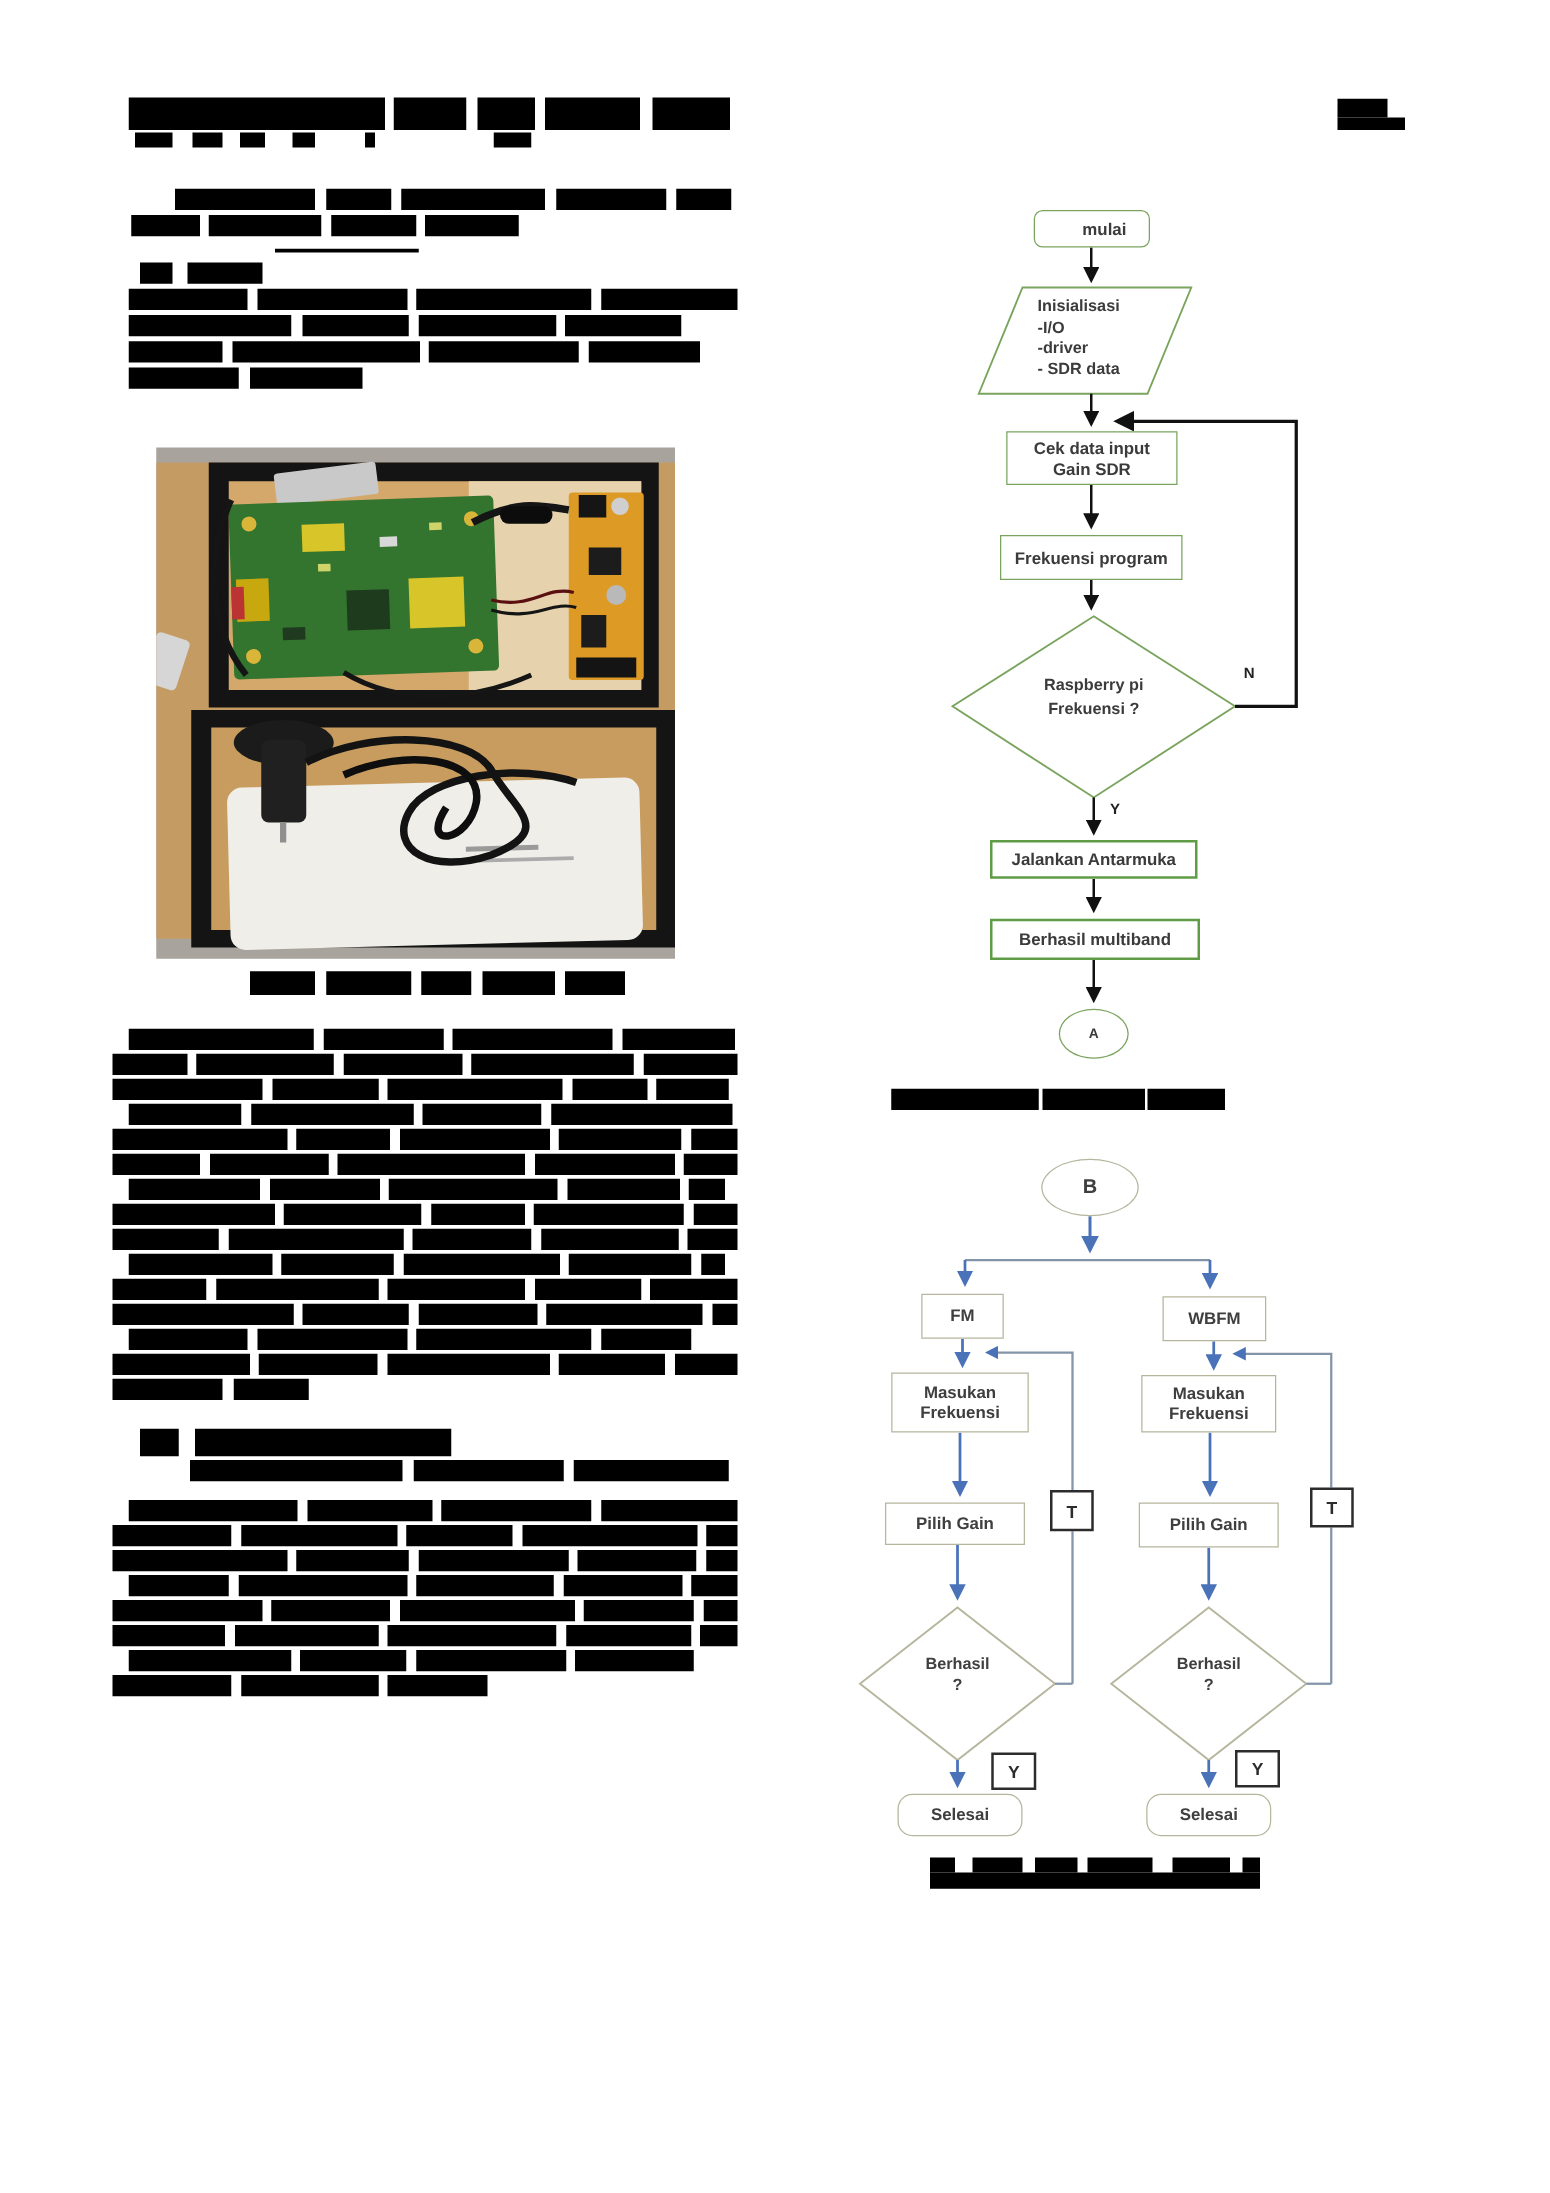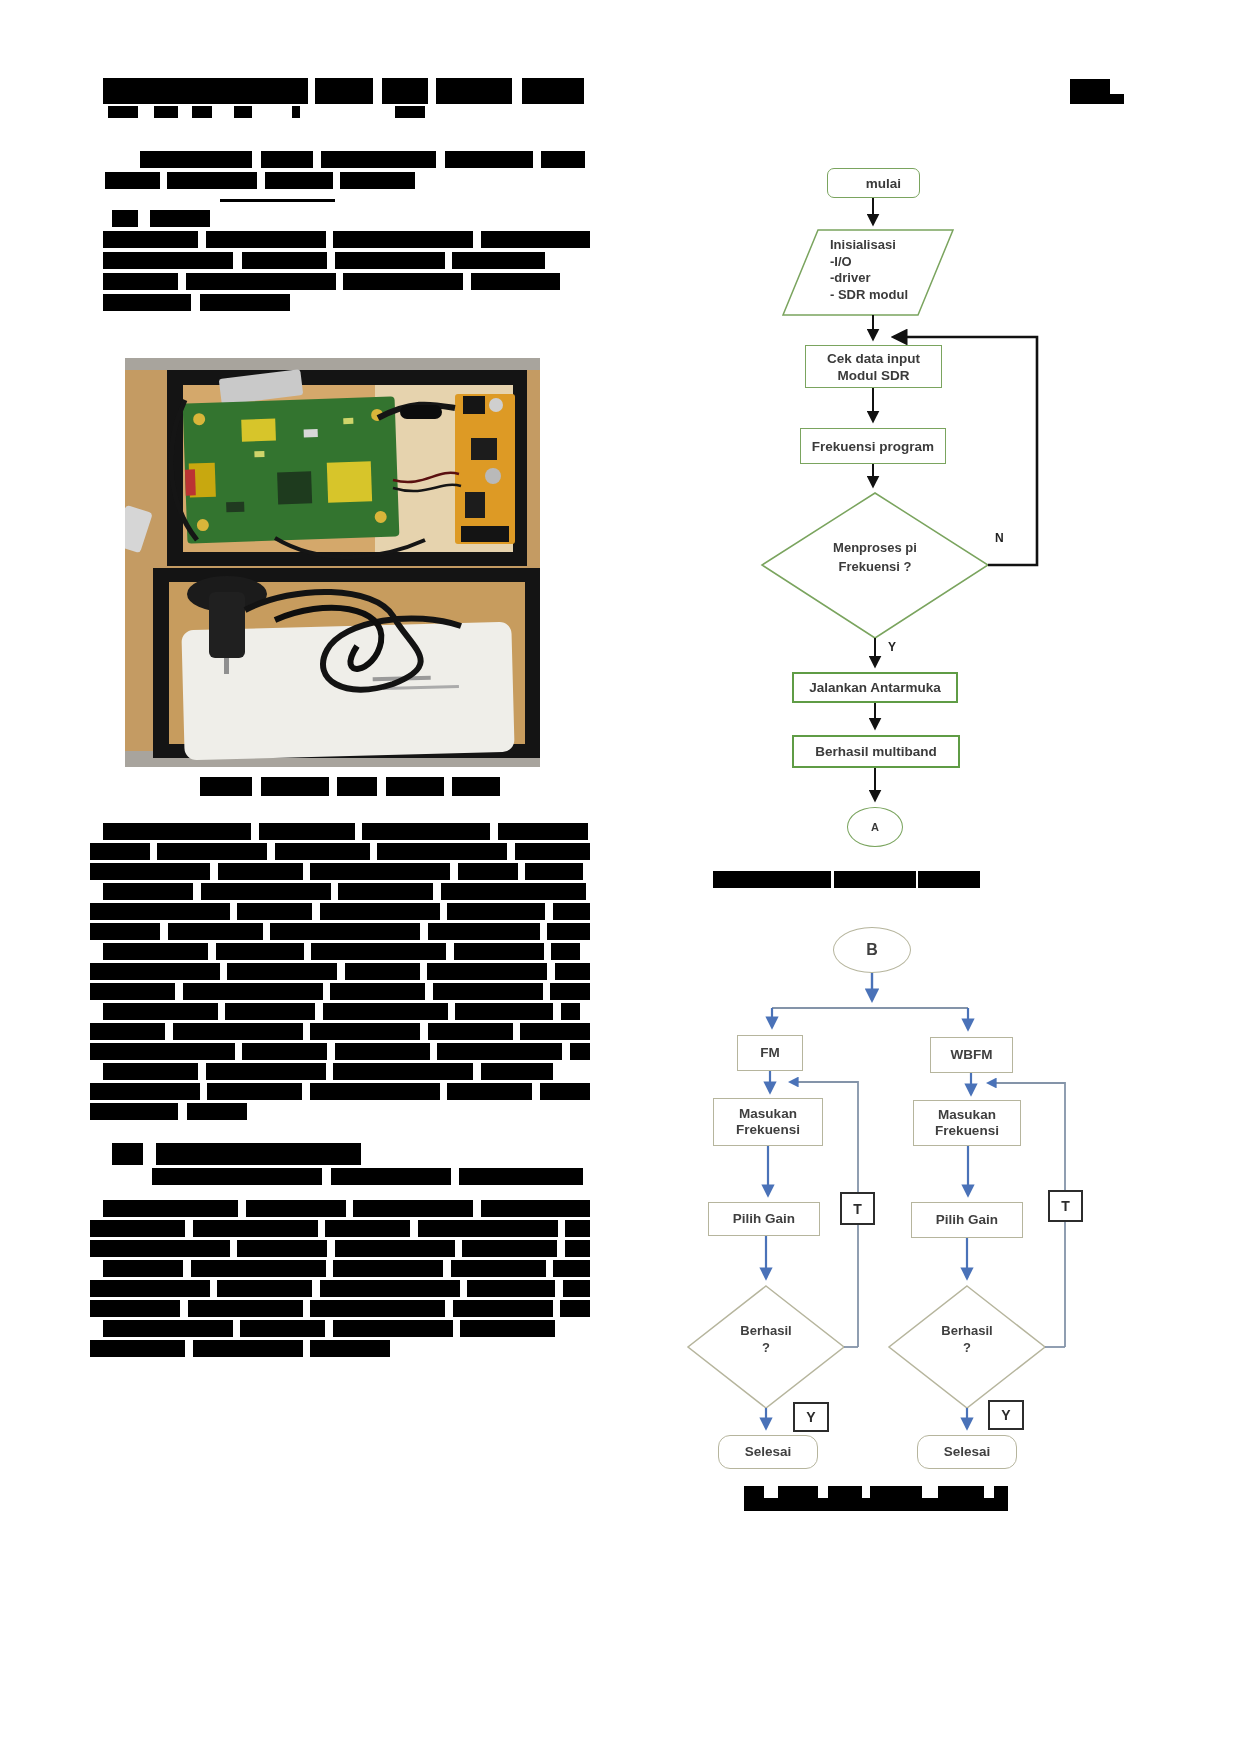--- a/index.html
+++ b/index.html
@@ -514,31 +514,31 @@
     </g>
   </svg>
 
   <div class="fc1-box fc1-round" style="left:827px;top:168px;width:93px;height:30px;">
     <span>mulai</span>
   </div>
   <div class="fc1-paratext" style="left:830px;top:237px;width:120px;">
     <div>Inisialisasi</div>
     <div>-I/O</div>
     <div>-driver</div>
-    <div>- SDR modul</div>
+    <div>- SDR data</div>
   </div>
   <div class="fc1-box" style="left:805px;top:345px;width:137px;height:43px;">
     <span>Cek data input</span>
-    <span>Modul SDR</span>
+    <span>Gain SDR</span>
   </div>
   <div class="fc1-box" style="left:800px;top:428px;width:146px;height:36px;">
     <span>Frekuensi program</span>
   </div>
   <div class="fc1-dtext" style="left:800px;top:538px;width:150px;">
-    <div>Menproses pi</div>
+    <div>Raspberry pi</div>
     <div>Frekuensi ?</div>
   </div>
   <div class="fc-label" style="left:995px;top:531px;">N</div>
   <div class="fc-label" style="left:888px;top:640px;">Y</div>
   <div class="fc1-box fc1-strong" style="left:792px;top:672px;width:166px;height:31px;">
     <span>Jalankan Antarmuka</span>
   </div>
   <div class="fc1-box fc1-strong" style="left:792px;top:735px;width:168px;height:33px;">
     <span>Berhasil multiband</span>
   </div>

